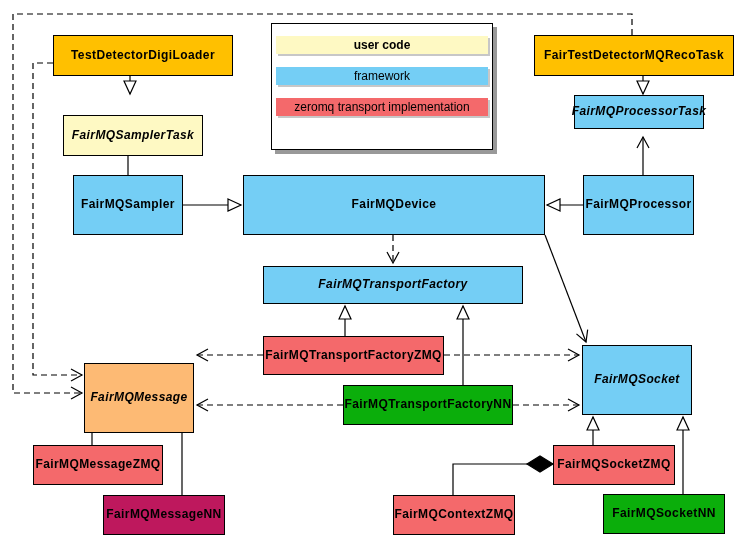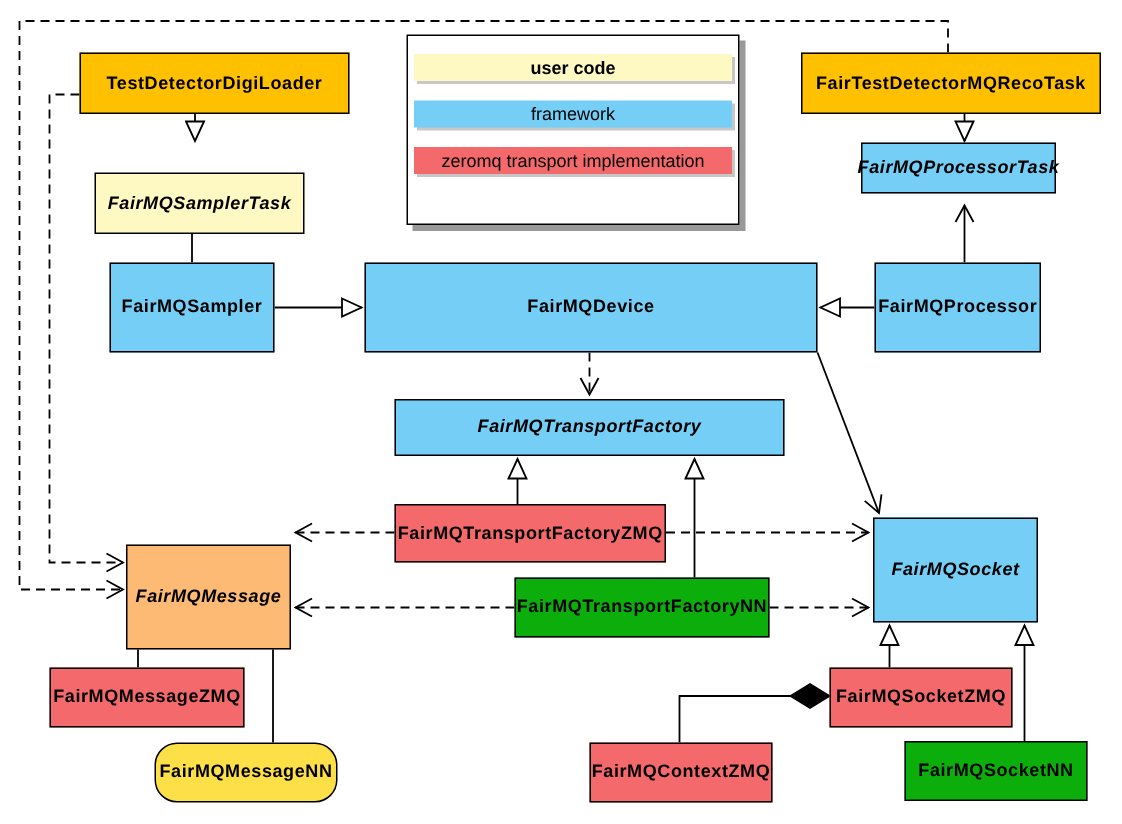--- a/index.html
+++ b/index.html
@@ -79,19 +79,19 @@
       <div class="node abstract" style="left: 574px; top: 95px; width: 130px; height: 30px; background: rgb(116, 206, 245);">FairMQProcessorTask</div>
       <div class="node" style="left: 73px; top: 175px; width: 110px; height: 60px; background: rgb(116, 206, 245);">FairMQSampler</div>
       <div class="node" style="left: 243px; top: 175px; width: 302px; height: 60px; background: rgb(116, 206, 245);">FairMQDevice</div>
       <div class="node" style="left: 583px; top: 175px; width: 111px; height: 60px; background: rgb(116, 206, 245);">FairMQProcessor</div>
       <div class="node abstract" style="left: 263px; top: 266px; width: 260px; height: 38px; background: rgb(116, 206, 245);">FairMQTransportFactory</div>
       <div class="node" style="left: 263px; top: 336px; width: 181px; height: 39px; background: rgb(244, 105, 107);">FairMQTransportFactoryZMQ</div>
       <div class="node" style="left: 343px; top: 385px; width: 170px; height: 40px; background: rgb(11, 174, 11);">FairMQTransportFactoryNN</div>
       <div class="node abstract" style="left: 84px; top: 363px; width: 110px; height: 70px; background: #fdba74;">FairMQMessage</div>
       <div class="node abstract" style="left: 582px; top: 345px; width: 110px; height: 70px; background: rgb(116, 206, 245);">FairMQSocket</div>
       <div class="node" style="left: 33px; top: 445px; width: 130px; height: 40px; background: rgb(244, 105, 107);">FairMQMessageZMQ</div>
-      <div class="node" style="left: 103px; top: 495px; width: 122px; height: 40px; background: #fde047; border-radius: 15px;">FairMQMessageNN</div>
+      <div class="node" style="left: 103px; top: 495px; width: 122px; height: 40px; background: #be185d;">FairMQMessageNN</div>
       <div class="node" style="left: 393px; top: 495px; width: 122px; height: 40px; background: rgb(244, 105, 107);">FairMQContextZMQ</div>
       <div class="node" style="left: 553px; top: 445px; width: 122px; height: 40px; background: rgb(244, 105, 107);">FairMQSocketZMQ</div>
       <div class="node" style="left: 603px; top: 494px; width: 122px; height: 40px; background: rgb(11, 174, 11);">FairMQSocketNN</div>
     </div>
 
 </div>
 
 </body></html>

